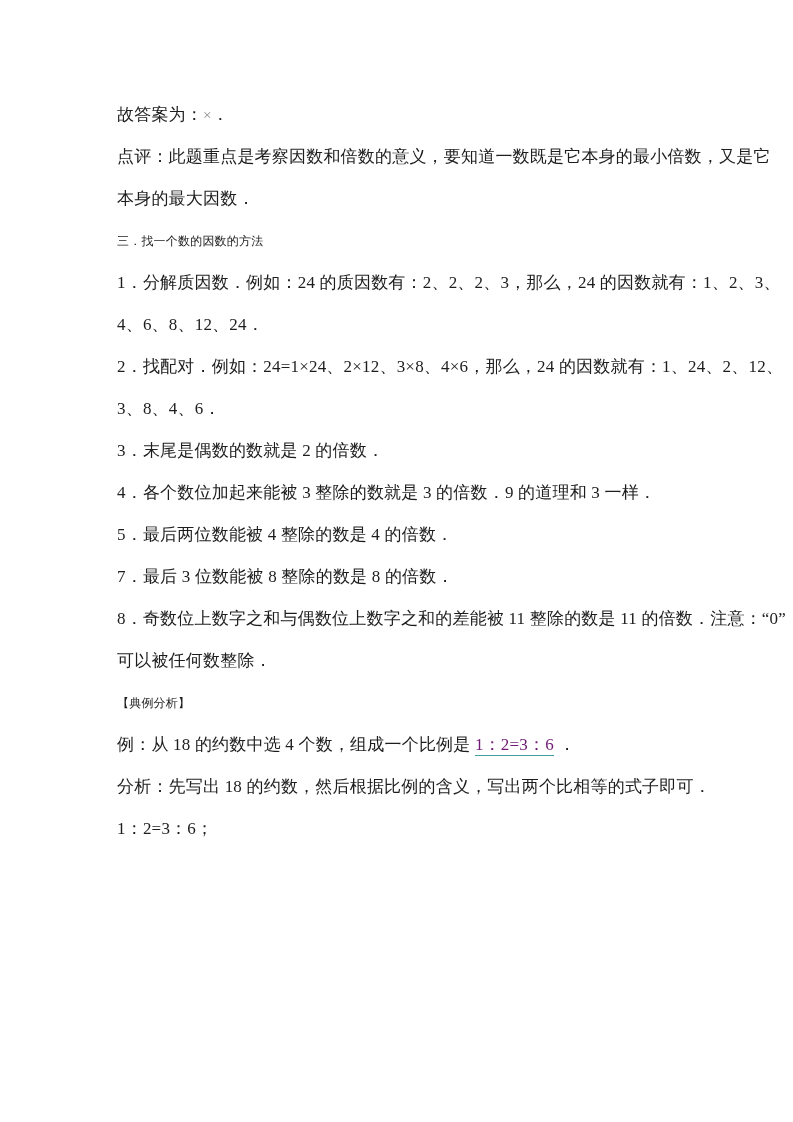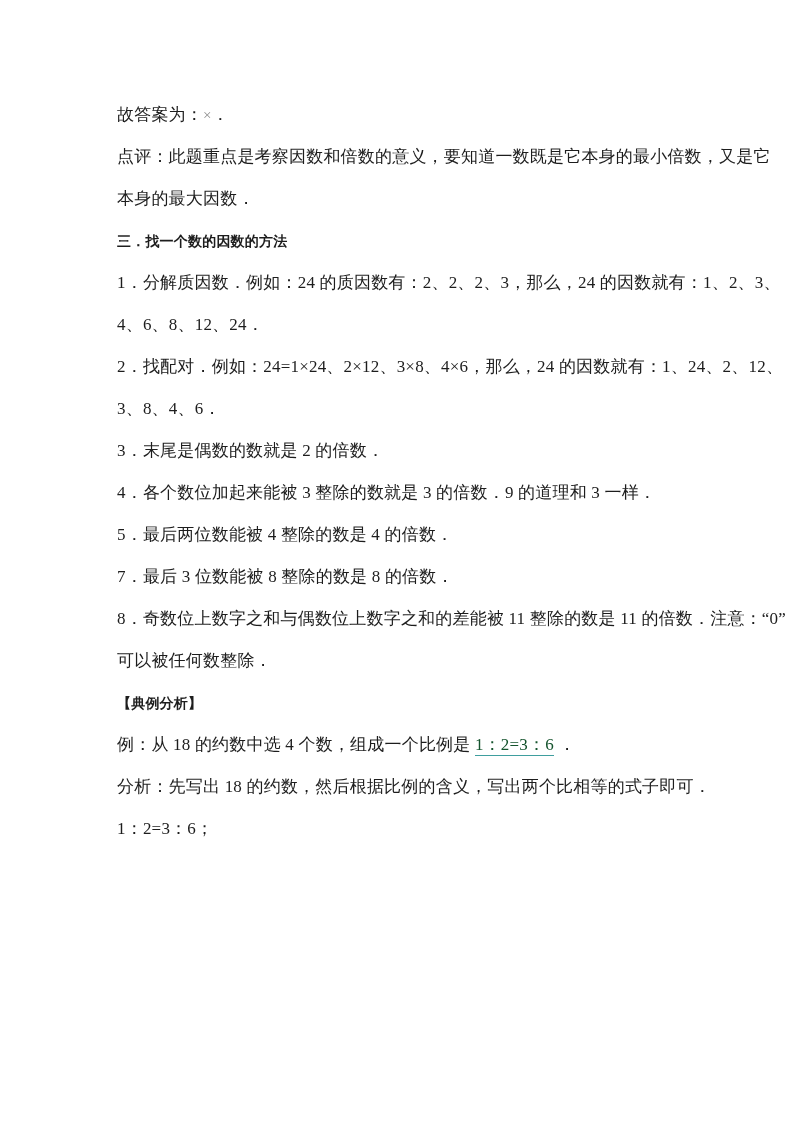--- a/index.html
+++ b/index.html
@@ -25,29 +25,29 @@
   }
   .line {
     height: 42px;
     line-height: 42px;
     font-size: 17px;
     white-space: nowrap;
     letter-spacing: 0.2px;
   }
   .heading {
     font-family: "Liberation Sans", "DejaVu Sans", sans-serif;
-    font-weight: bold;
-    font-size: 14px;
+    font-weight: normal;
+    font-size: 12px;
   }
   .cross-mark {
     color: #8c8c8c;
     font-size: 15px;
   }
   .teal-answer {
-    color: #14532d;
+    color: #701a75;
     border-bottom: 1px solid #3f9e9e;
     padding-bottom: 1px;
   }
 </style>
 </head>
 <body>
 
 <div class="page">
   <div class="doc">
 

